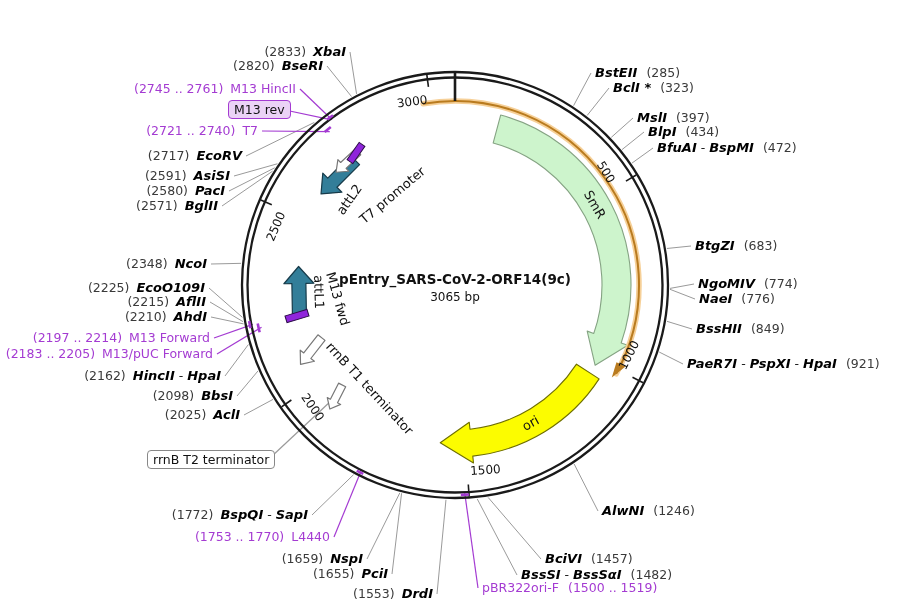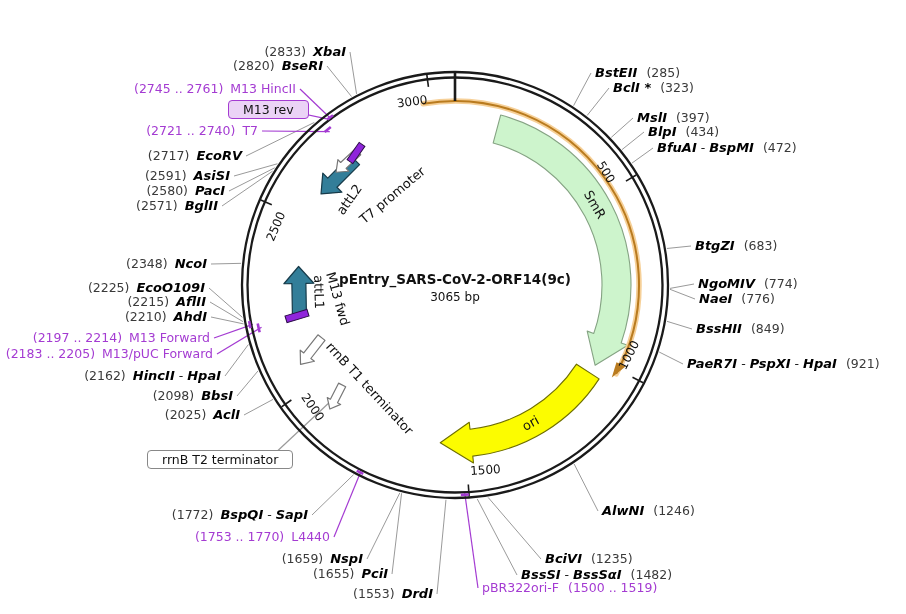--- a/index.html
+++ b/index.html
@@ -14,21 +14,21 @@
   #title-block .s{font-size:12px;margin-top:3px;}
   .lbl{position:absolute;white-space:nowrap;font-size:12.5px;color:#3a3a3a;line-height:15px;}
   .lbl b{color:#000;font-size:13px;font-style:italic;}
   .lbl .pos{color:#3a3a3a;}
   .lbl.Lside{text-align:right;}
   .lbl .gapL{margin-left:7px;}
   .lbl .gapR{margin-left:9px;}
   .lbl .sep{font-weight:normal;color:#222;font-size:12.5px;}
   .lbl.primer, .lbl.primer span{color:#A43BD2;}
   .boxlbl{position:absolute;font-size:12.5px;color:#111;border:1px solid #888;background:#fff;
-          border-radius:4px;padding:0 14px;line-height:17px;white-space:nowrap;}
+          border-radius:4px;padding:0 5px;line-height:17px;white-space:nowrap;}
   .boxlbl.purple{border-color:#A43BD2;background:#EBD3F6;}
 </style>
 </head>
 <body>
 
 <div id="stage">
 
 
   <svg id="map" width="906" height="614">
       <line x1="350" y1="52" x2="356.5584687741216" y2="93.8606138706509" stroke="#9a9a9a" stroke-width="1"></line>
@@ -138,21 +138,21 @@
       <div class="lbl" style="top: 80px; left: 613px;"><b>BclI *</b><span class="pos gapR">(323)</span></div>
       <div class="lbl" style="top: 110px; left: 637px;"><b>MslI</b><span class="pos gapR">(397)</span></div>
       <div class="lbl" style="top: 124px; left: 648px;"><b>BlpI</b><span class="pos gapR">(434)</span></div>
       <div class="lbl" style="top: 140px; left: 657px;"><b>BfuAI</b><span class="sep"> - </span><b>BspMI</b><span class="pos gapR">(472)</span></div>
       <div class="lbl" style="top: 238px; left: 695px;"><b>BtgZI</b><span class="pos gapR">(683)</span></div>
       <div class="lbl" style="top: 276px; left: 698px;"><b>NgoMIV</b><span class="pos gapR">(774)</span></div>
       <div class="lbl" style="top: 291px; left: 699px;"><b>NaeI</b><span class="pos gapR">(776)</span></div>
       <div class="lbl" style="top: 321px; left: 696px;"><b>BssHII</b><span class="pos gapR">(849)</span></div>
       <div class="lbl" style="top: 356px; left: 687px;"><b>PaeR7I</b><span class="sep"> - </span><b>PspXI</b><span class="sep"> - </span><b>HpaI</b><span class="pos gapR">(921)</span></div>
       <div class="lbl" style="top: 503px; left: 602px;"><b>AlwNI</b><span class="pos gapR">(1246)</span></div>
-      <div class="lbl" style="top: 551px; left: 545px;"><b>BciVI</b><span class="pos gapR">(1235)</span></div>
+      <div class="lbl" style="top: 551px; left: 545px;"><b>BciVI</b><span class="pos gapR">(1457)</span></div>
       <div class="lbl" style="top: 567px; left: 521px;"><b>BssSI</b><span class="sep"> - </span><b>BssSαI</b><span class="pos gapR">(1482)</span></div>
       <div class="lbl primer Lside" style="top: 81px; right: 610px;"><span>(2745 .. 2761)</span><span class="gapL">M13 HincII</span></div>
       <div class="lbl primer Lside" style="top: 123px; right: 648px;"><span>(2721 .. 2740)</span><span class="gapL">T7</span></div>
       <div class="lbl primer Lside" style="top: 330px; right: 696px;"><span>(2197 .. 2214)</span><span class="gapL">M13 Forward</span></div>
       <div class="lbl primer Lside" style="top: 346px; right: 693px;"><span>(2183 .. 2205)</span><span class="gapL">M13/pUC Forward</span></div>
       <div class="lbl primer Lside" style="top: 529px; right: 576px;"><span>(1753 .. 1770)</span><span class="gapL">L4440</span></div>
       <div class="lbl primer" style="top: 580px; left: 482px;"><span>pBR322ori-F</span><span class="gapR">(1500 .. 1519)</span></div>
       <div class="boxlbl purple" style="left: 228px; top: 100px;">M13 rev</div>
       <div class="boxlbl" style="left: 147px; top: 450px;">rrnB T2 terminator</div>
     </div>

